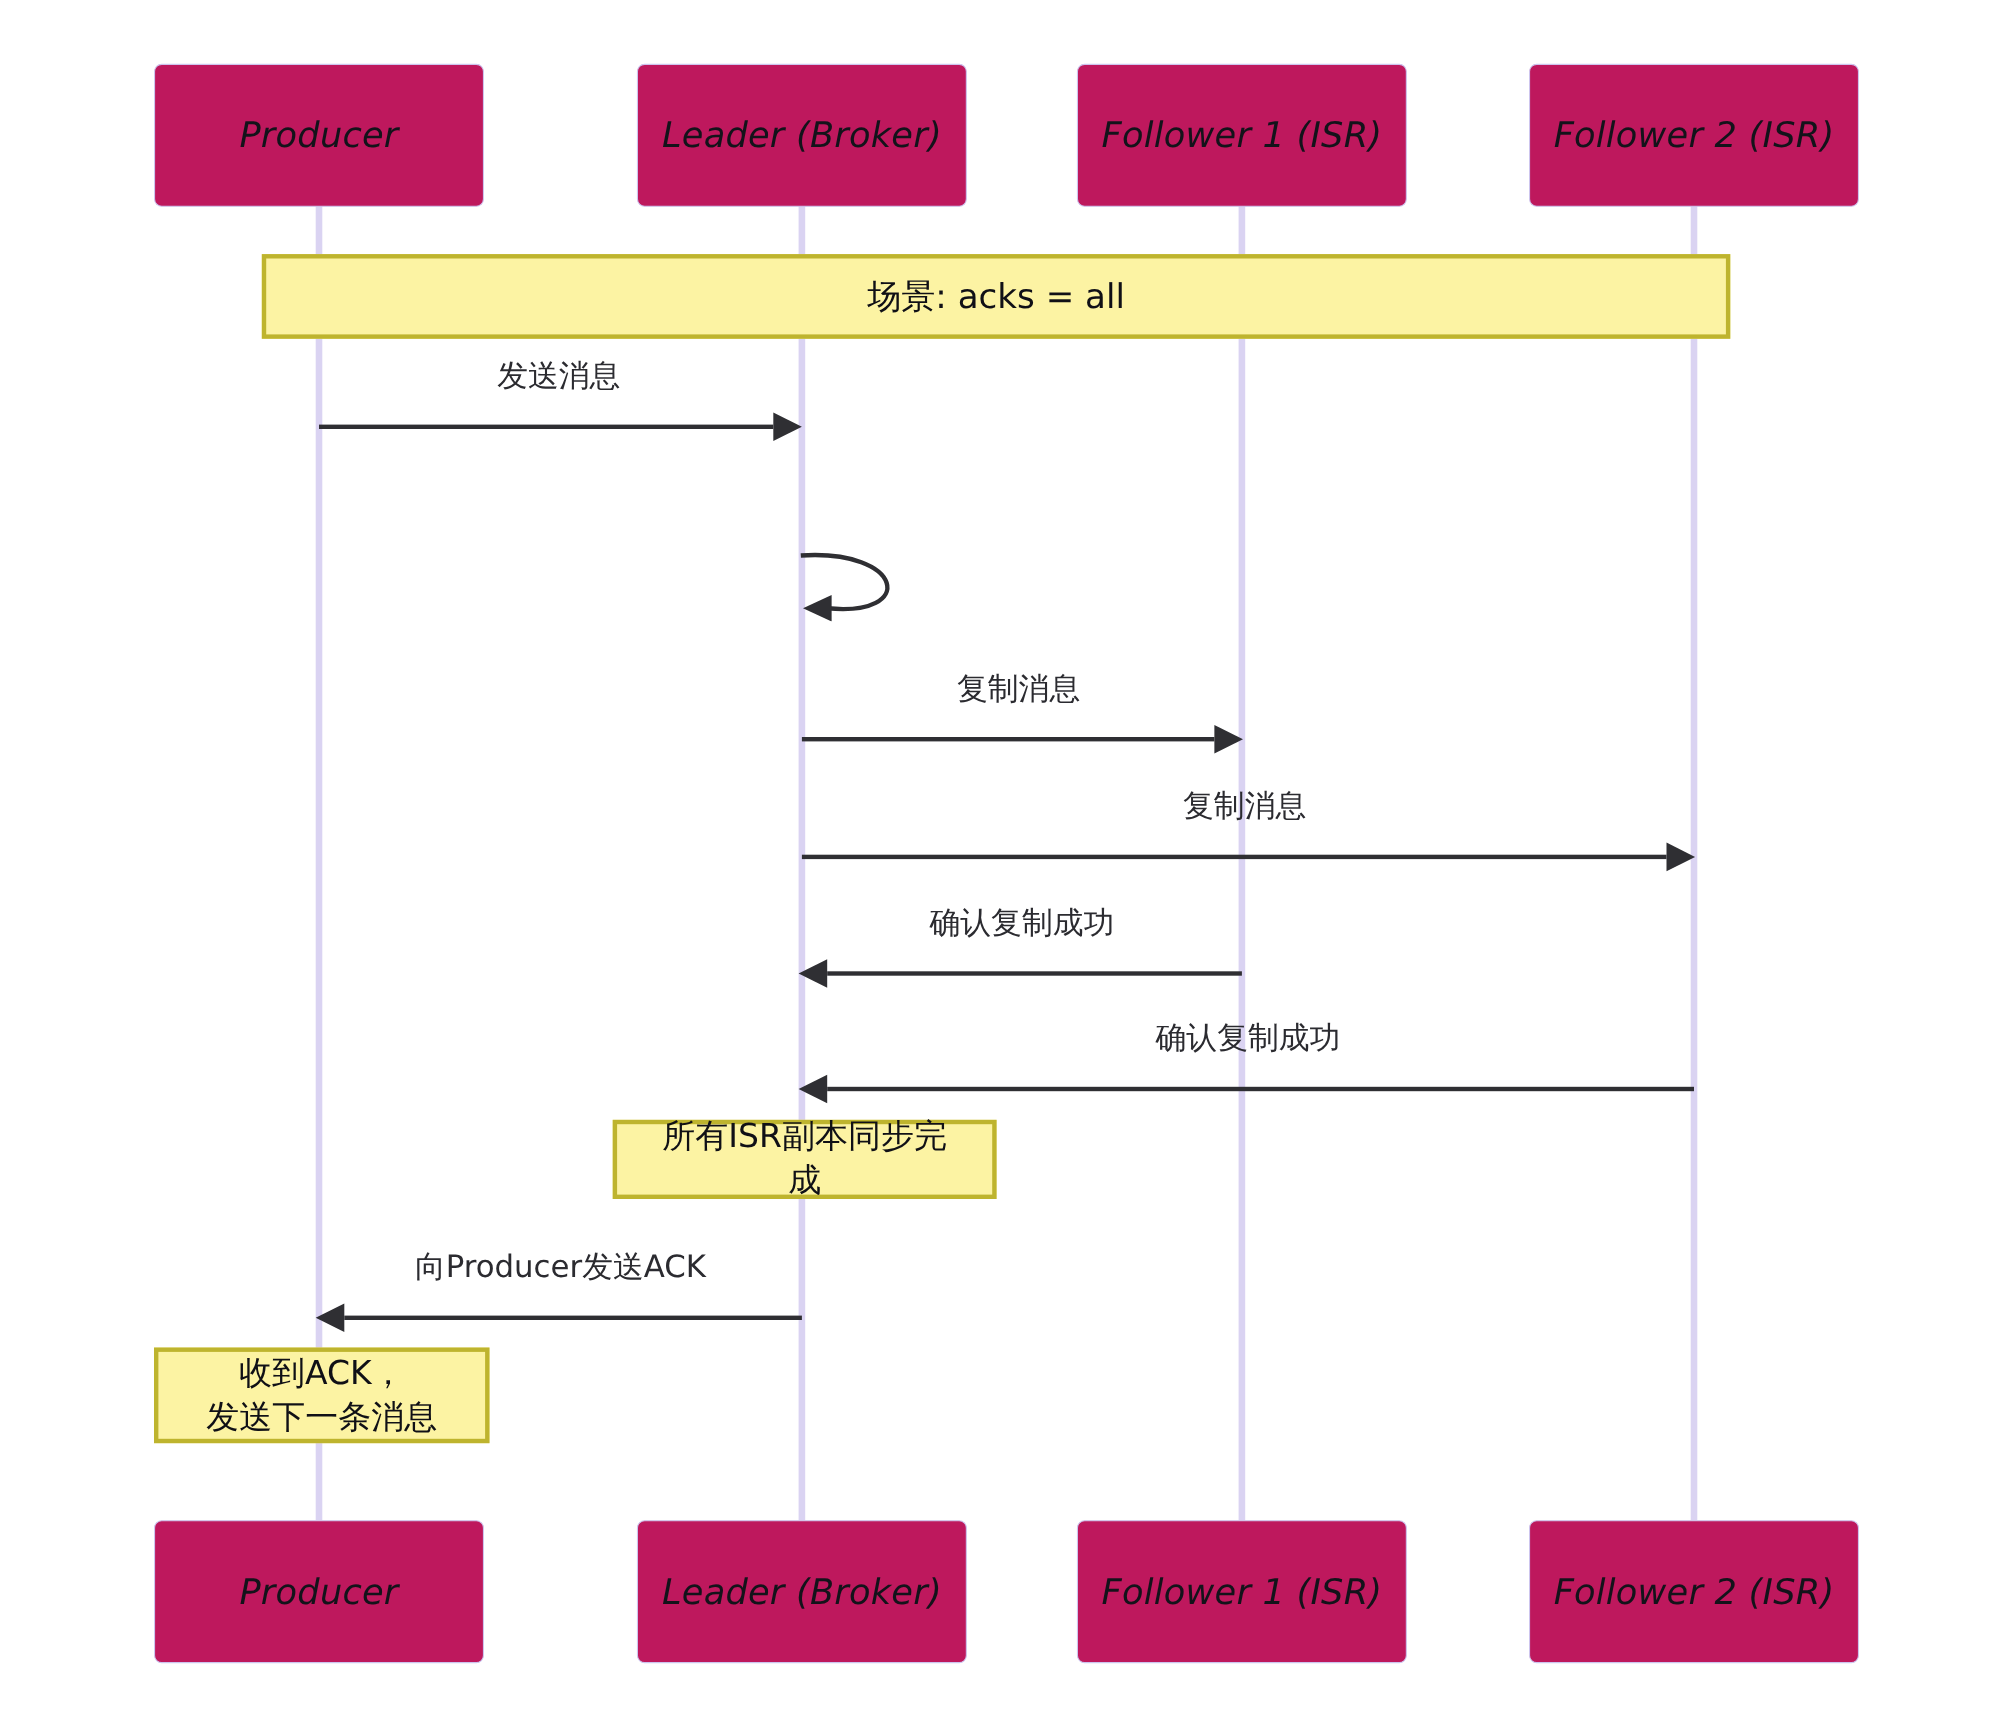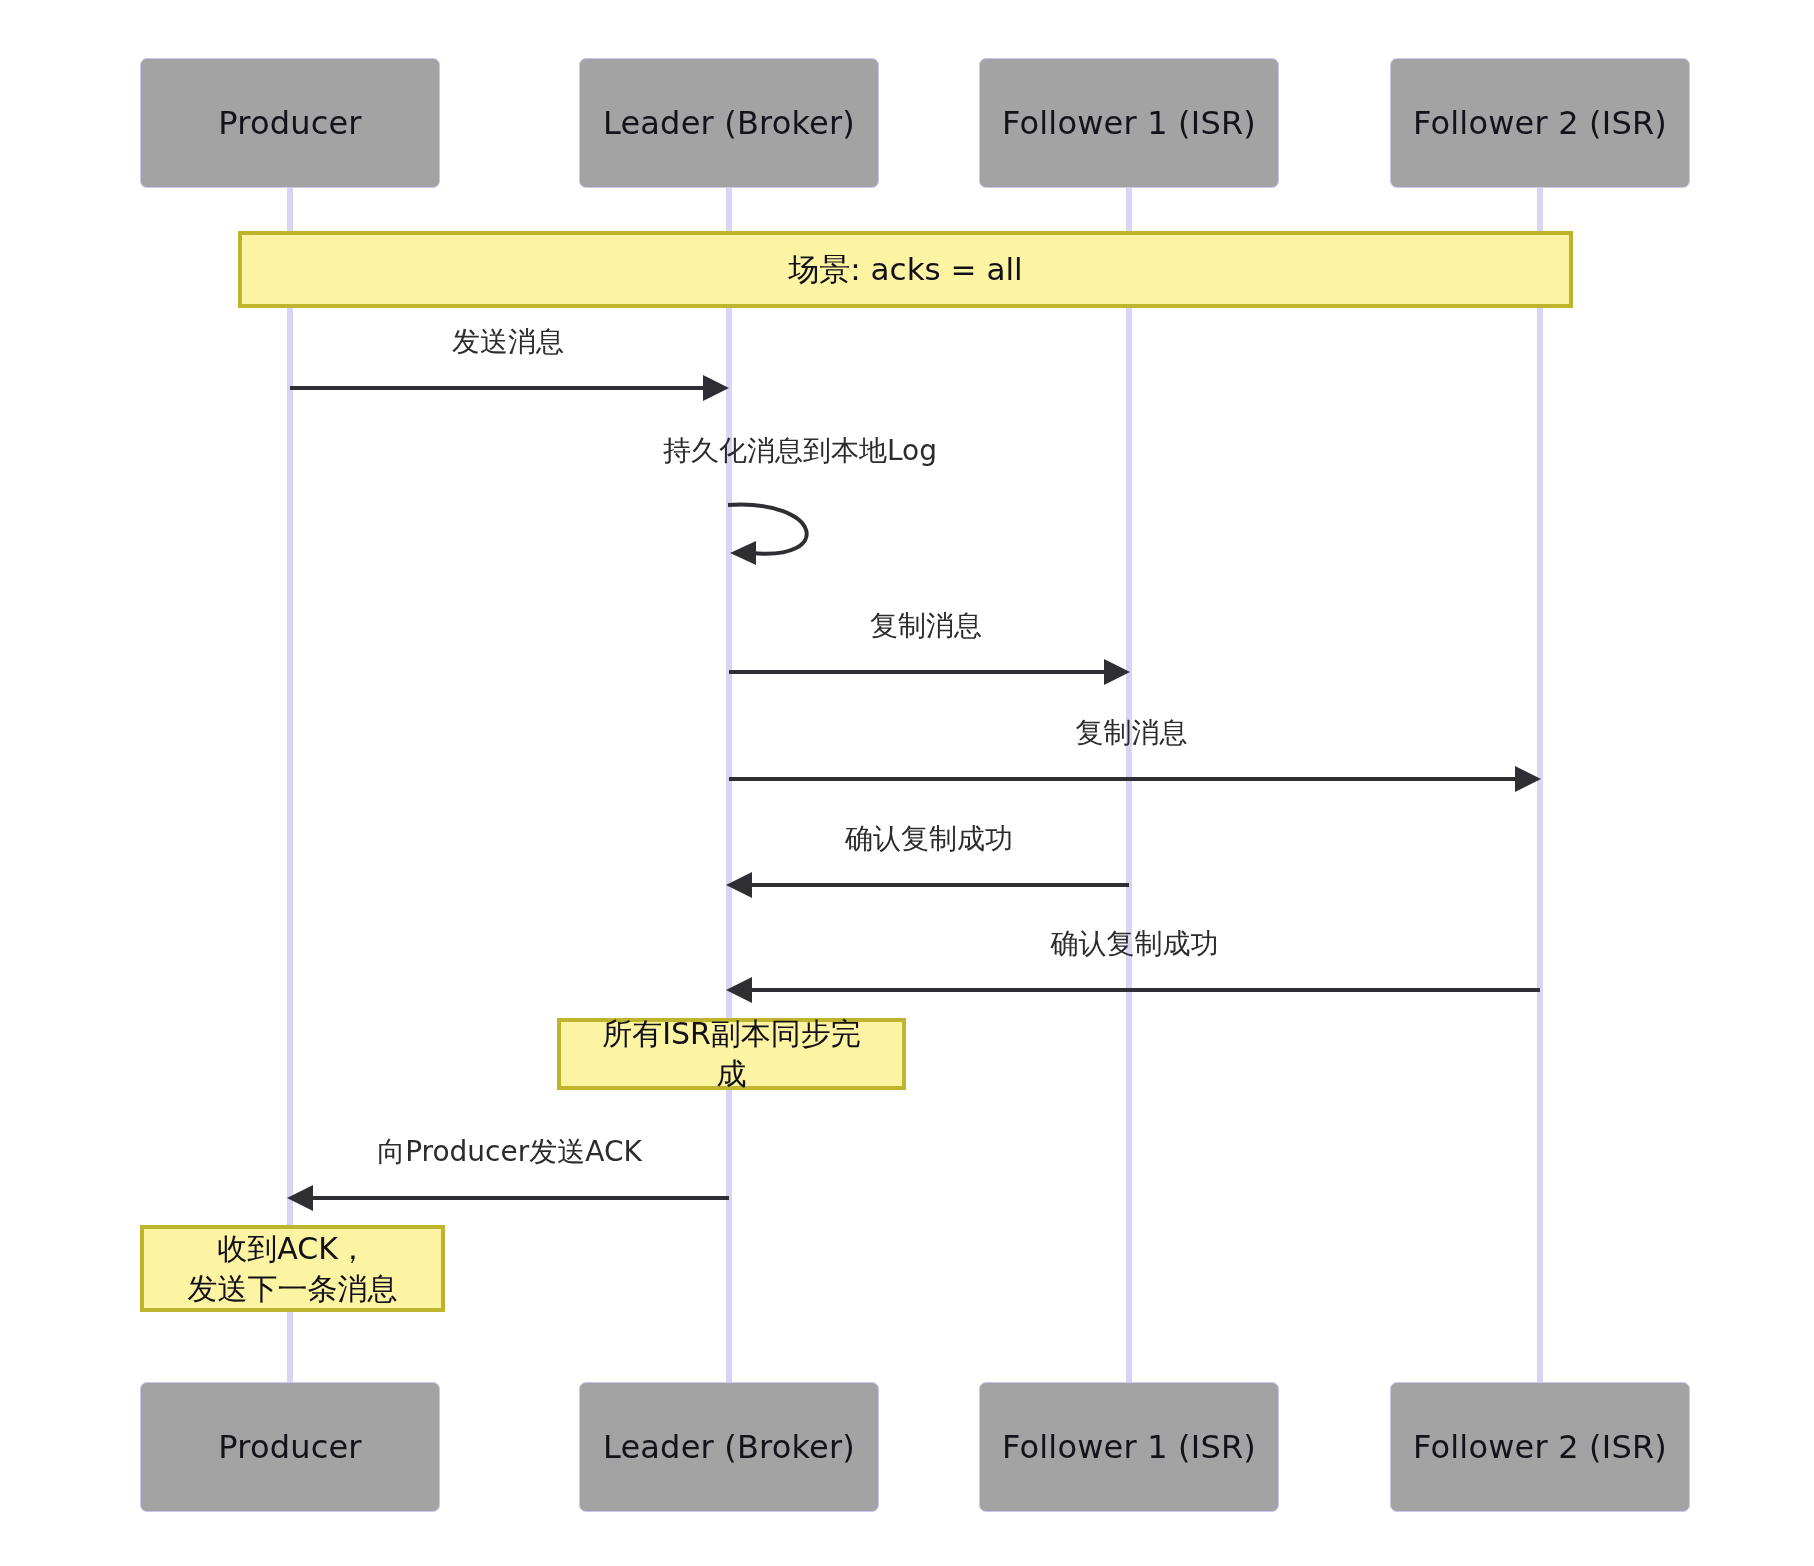--- a/index.html
+++ b/index.html
@@ -1,24 +1,24 @@
 <!DOCTYPE html>
 <html><head>
 <meta charset="utf-8">
 <style>
   html,body{margin:0;padding:0;background:#fff;}
   body{font-family:"DejaVu Sans","Liberation Sans",sans-serif;}
   #canvas{position:relative;width:1814px;height:1566px;background:#ffffff;overflow:hidden;}
 
   .actor-box{
     position:absolute;width:300px;height:130px;
-    background:#a3a3a3;border:1.6px solid #CDC5EE;border-radius:7px;
+    background:#be185d;border:1.6px solid #CDC5EE;border-radius:7px;
     display:flex;align-items:center;justify-content:center;
     font-size:32px;color:#13131a;letter-spacing:.2px;
-    box-sizing:border-box;text-align:center;
+    box-sizing:border-box;text-align:center;font-style:italic;
   }
   .lifeline{position:absolute;width:6px;background:#DAD3F2;}
 
   .banner{
     position:absolute;background:#FCF3A3;border:4px solid #BEB42E;
     display:flex;align-items:center;justify-content:center;
     font-size:31px;color:#101016;box-sizing:border-box;
   }
   .note{
     position:absolute;background:#FCF3A3;border:4px solid #BEB42E;
@@ -57,21 +57,20 @@
   <div class="actor-box" style="left:579px;top:58px;">Leader (Broker)</div>
   <div class="actor-box" style="left:979px;top:58px;">Follower 1 (ISR)</div>
   <div class="actor-box" style="left:1390px;top:58px;">Follower 2 (ISR)</div>
 
   <div class="banner" style="left:238px;top:231px;width:1335px;height:77px;">场景: acks = all</div>
 
   <div class="msg-label" style="left:287px;top:323px;width:442px;">发送消息</div>
   <div class="msg" style="left:290px;top:386px;width:413px;"></div>
   <div class="arrowhead arrow-right" style="left:703px;top:375px;"></div>
 
-  <div class="msg-label" style="left:580px;top:432px;width:440px;">持久化消息到本地Log</div>
   <div class="selfloop" style="left:722px;top:495px;width:130px;height:70px;">
     <svg width="130" height="70" viewBox="0 0 130 70">
       <path d="M6,10 C 100,4 112,66 30,58" fill="none" stroke="#2f2f33" stroke-width="4"></path>
       <polygon points="34,46 34,70 8,58" fill="#2f2f33"></polygon>
     </svg>
   </div>
 
   <div class="msg-label" style="left:726px;top:607px;width:400px;">复制消息</div>
   <div class="msg" style="left:729px;top:670px;width:375px;"></div>
   <div class="arrowhead arrow-right" style="left:1104px;top:659px;"></div>

